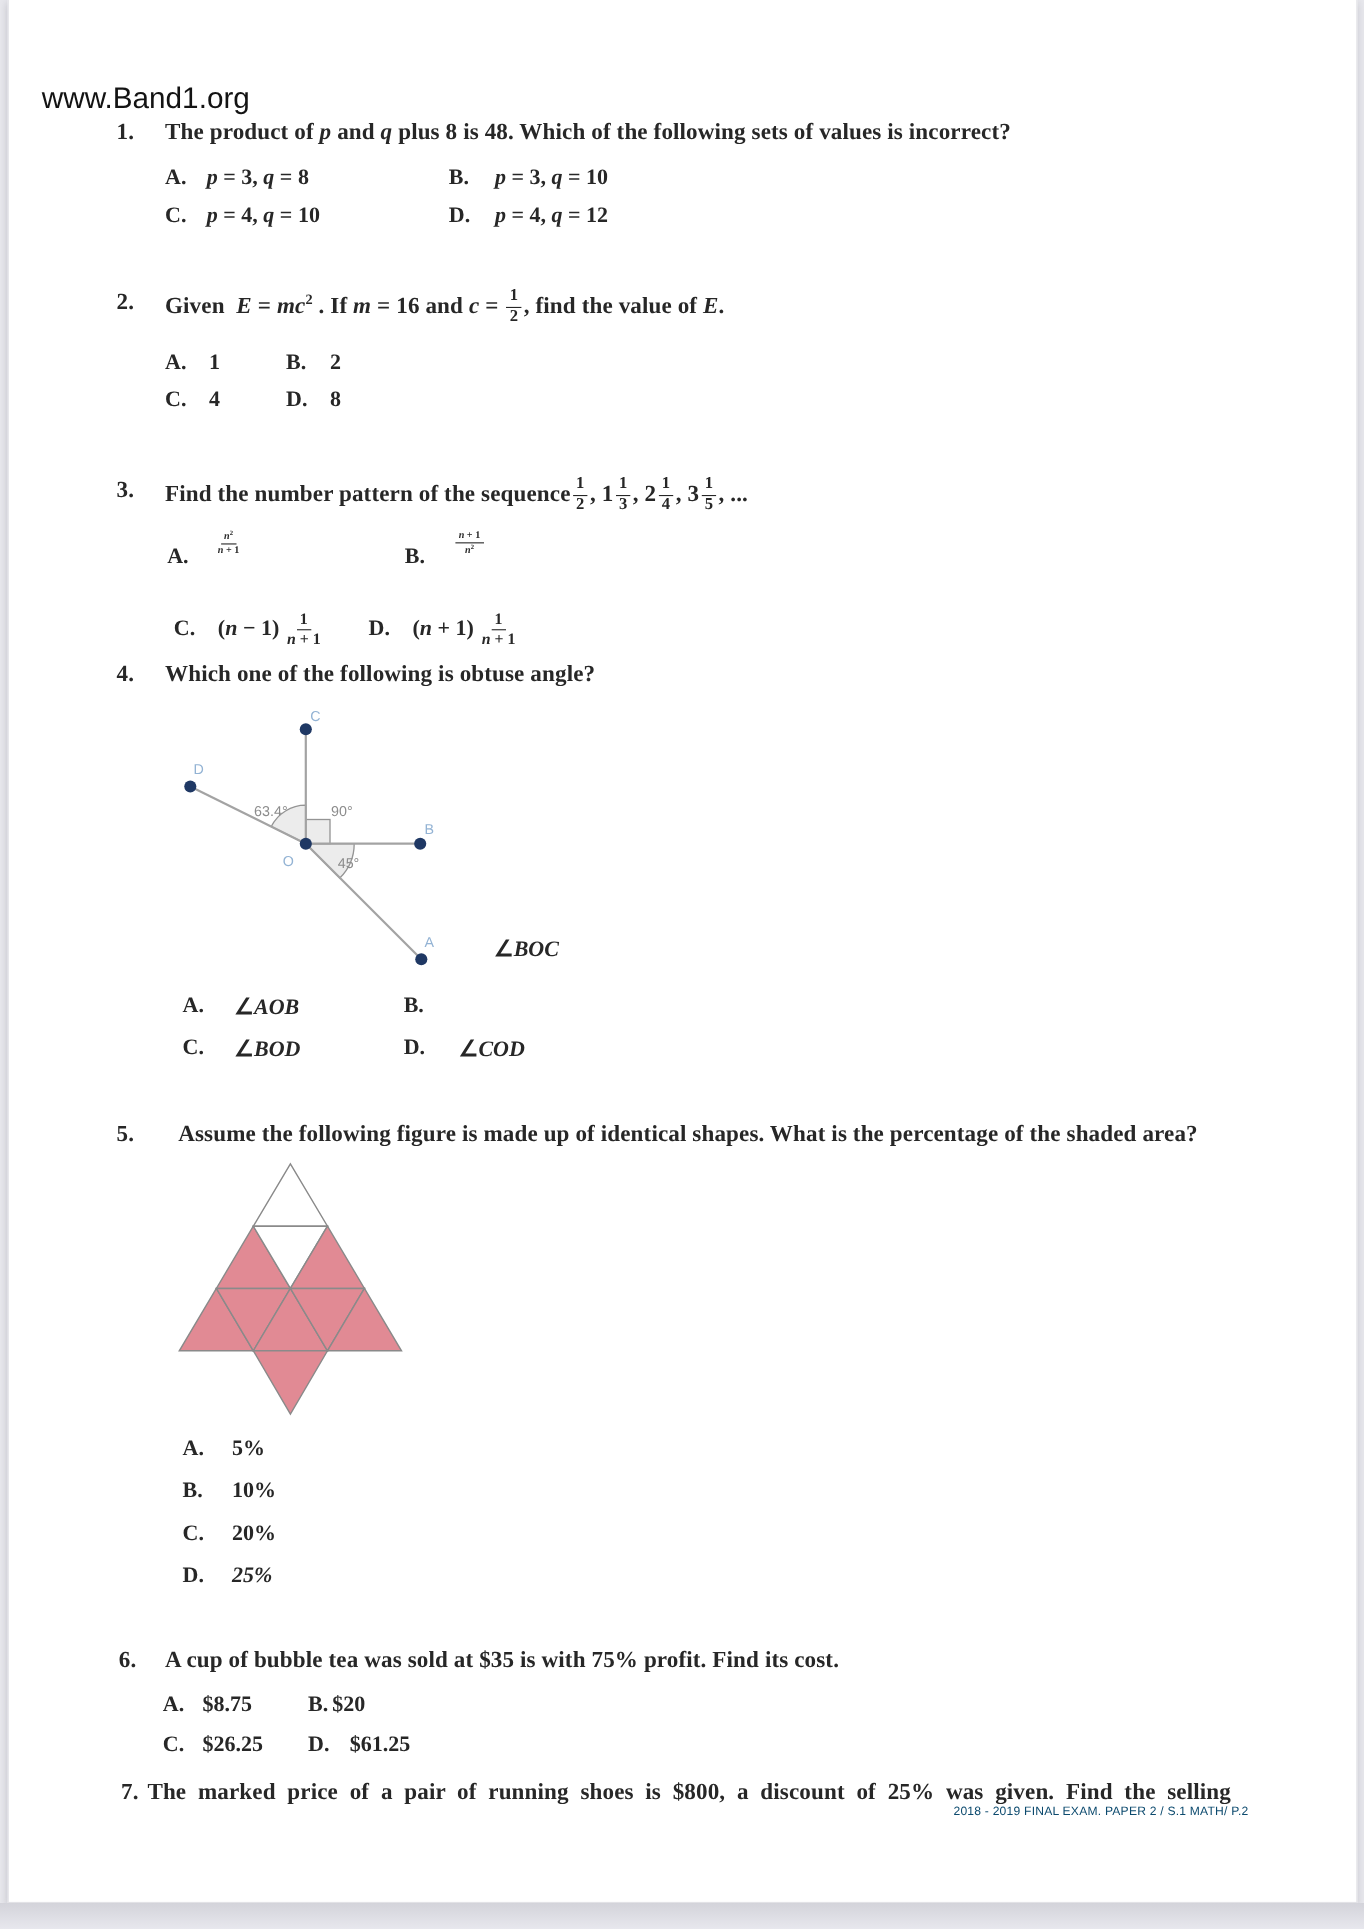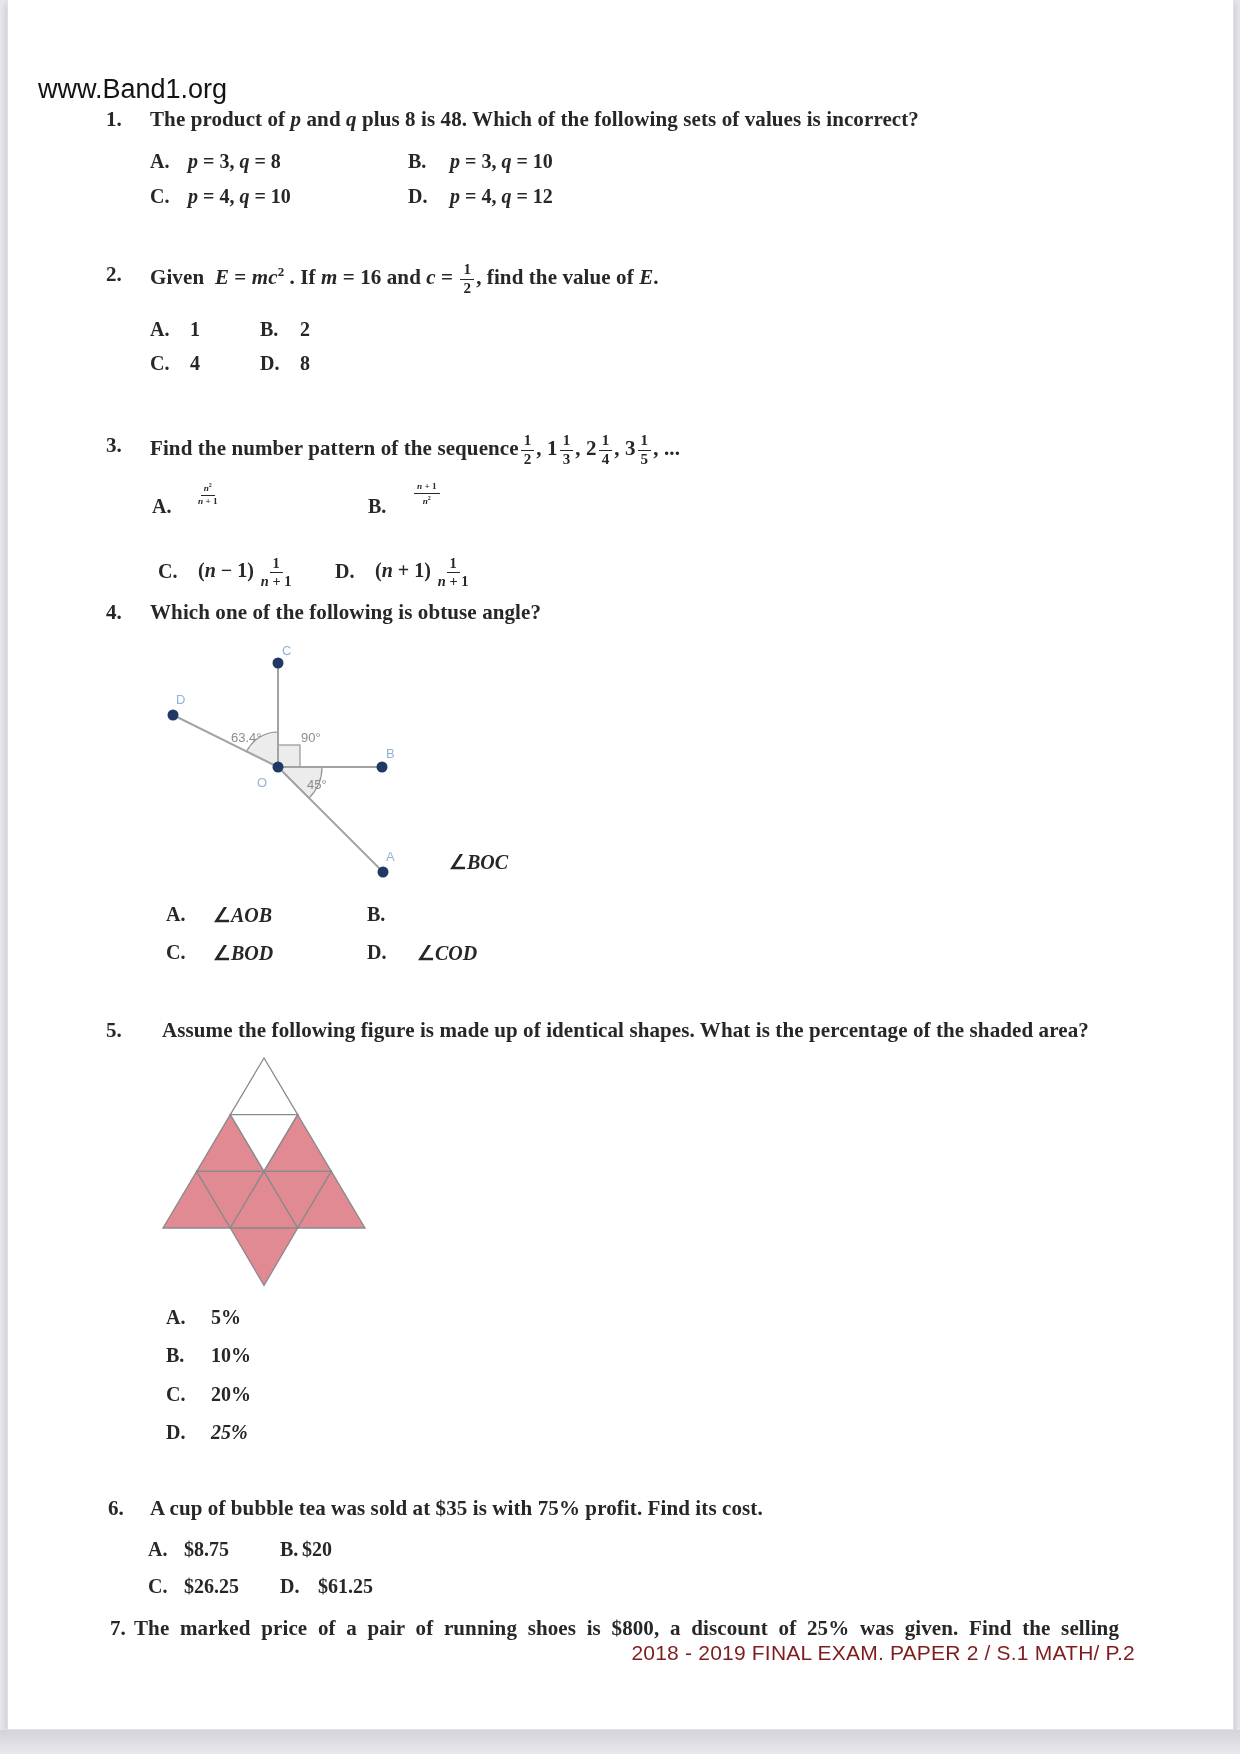--- a/index.html
+++ b/index.html
@@ -26,21 +26,21 @@
   sup{font-size:.62em;}
   i{font-style:italic;}
   .frac{
     display:inline-flex;flex-direction:column;align-items:center;
     vertical-align:middle;line-height:1.05;font-size:.72em;margin:0 2px;
   }
   .fnum{border-bottom:1.6px solid #272727;padding:0 3px 1px;}
   .fden{padding-top:1px;}
   .bigfrac{font-size:.8em;}
   .footer{
-    font-family:"Liberation Sans",sans-serif;font-size:21px;color:#7f1d1d;
+    font-family:"Liberation Sans",sans-serif;font-size:11px;color:#0c4a6e;
     letter-spacing:.2px;font-stretch:condensed;
   }
   svg text{font-family:"Liberation Sans",sans-serif;}
   .pt-label{font-size:13px;fill:#93b3d4;}
   .ang-label{font-size:13px;fill:#8c8c8c;}
   .ray{stroke:#a3a3a3;stroke-width:2;fill:none;}
   .ang-mark{fill:#ececec;stroke:#949494;stroke-width:1.2;}
   .tri{stroke:#8a8a8a;stroke-width:1.3;}
   .tri-white{fill:#ffffff;}
 </style>

